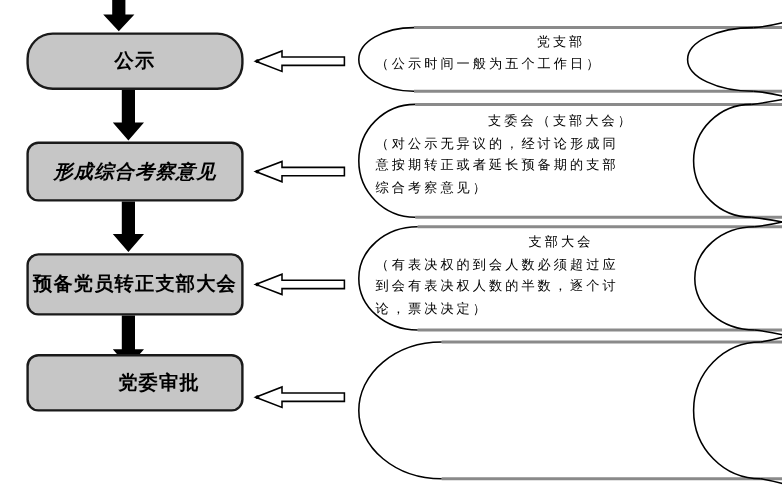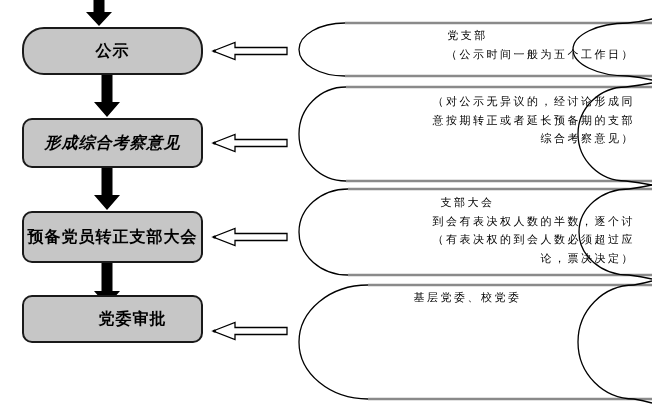--- a/index.html
+++ b/index.html
@@ -34,21 +34,21 @@
     border-radius:10px;
     display:flex;align-items:center;justify-content:center;
     font-size:16px;font-weight:bold;letter-spacing:1px;
     text-align:center;
   }
   .ann{
     position:absolute;left:300px;width:335px;
     font-size:11px;line-height:18.5px;letter-spacing:2.5px;
   }
   .ann-title{text-align:center;white-space:nowrap;}
-  .ann-body{text-align:right;}
+  .ann-body{padding-left:13px;text-align:left;}
   .ann-line{white-space:nowrap;}
 </style>
 </head>
 <body>
 
 <div class="canvas">
 
   <svg class="shape-layer" width="652" height="418" viewBox="0 0 652 418">
 
     <g>
@@ -121,33 +121,33 @@
   </div>
 
   <div class="ann" style="top:26px;">
     <div class="ann-title">党支部</div>
     <div class="ann-body">
       <div class="ann-line">（公示时间一般为五个工作日）</div>
     </div>
   </div>
 
   <div class="ann" style="top:92px;">
+    <div class="ann-title">支委会（支部大会）</div>
     <div class="ann-body">
       <div class="ann-line">（对公示无异议的，经讨论形成同</div>
       <div class="ann-line">意按期转正或者延长预备期的支部</div>
       <div class="ann-line">综合考察意见）</div>
     </div>
   </div>
 
   <div class="ann" style="top:193px;">
     <div class="ann-title">支部大会</div>
     <div class="ann-body">
+      <div class="ann-line">（有表决权的到会人数必须超过应</div>
       <div class="ann-line">到会有表决权人数的半数，逐个讨</div>
-      <div class="ann-line">（有表决权的到会人数必须超过应</div>
       <div class="ann-line">论，票决决定）</div>
     </div>
   </div>
 
   <div class="ann" style="top:288px;">
-    <div class="ann-title">基层党委、校党委</div>
   </div>
 
 </div>
 
 </body></html>

